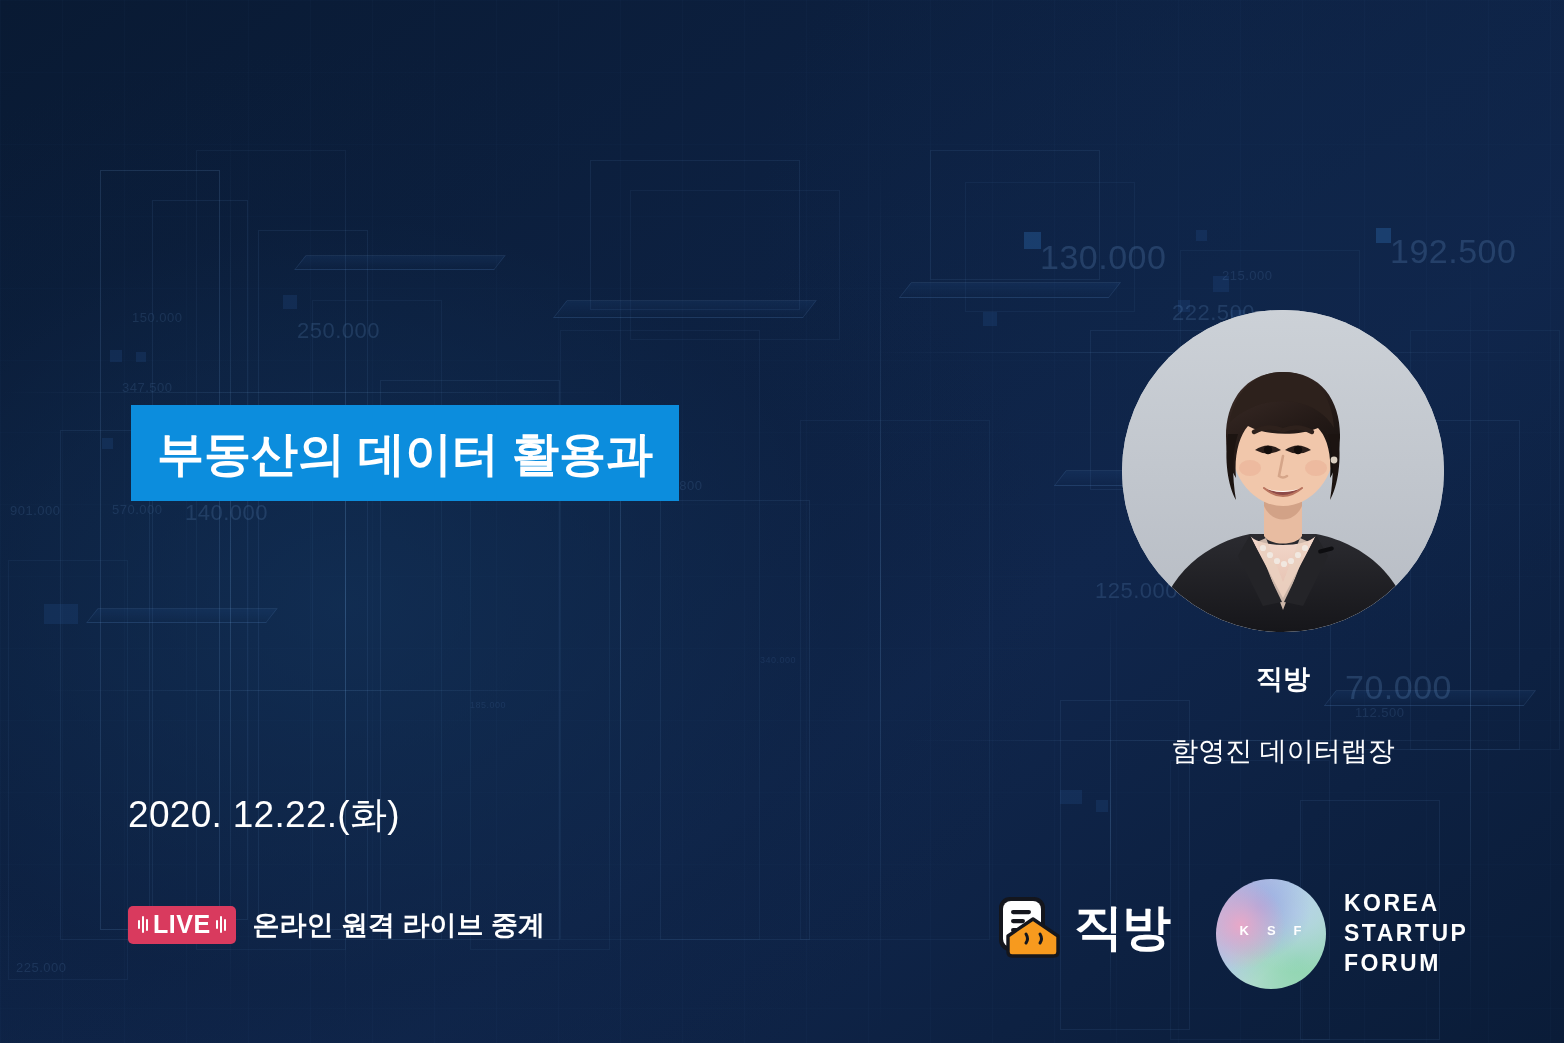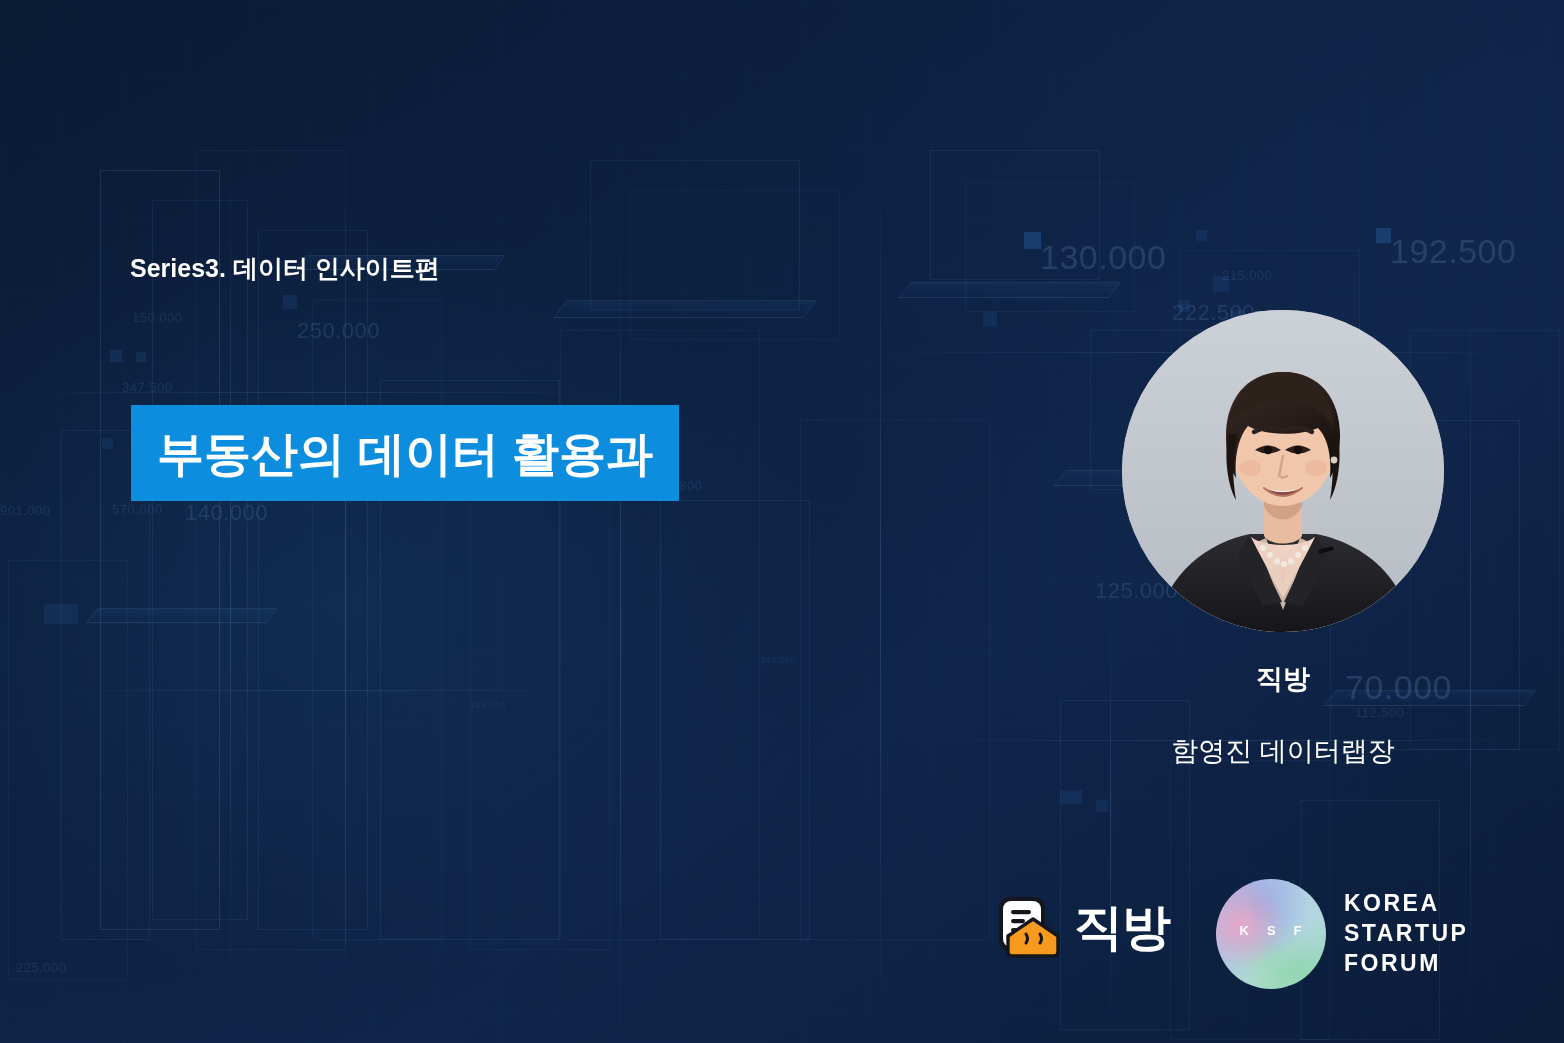--- a/index.html
+++ b/index.html
@@ -262,37 +262,33 @@
 
   <div class="bg-layer" id="bg-numbers">
       <div class="bgnum big" style="left: 1040px; top: 238px;">130.000</div>
       <div class="bgnum big" style="left: 1390px; top: 232px;">192.500</div>
       <div class="bgnum mid" style="left: 1172px; top: 300px;">222.500</div>
       <div class="bgnum sml" style="left: 1222px; top: 268px;">215.000</div>
       <div class="bgnum mid" style="left: 297px; top: 318px;">250.000</div>
       <div class="bgnum sml" style="left: 132px; top: 310px;">150.000</div>
       <div class="bgnum sml" style="left: 122px; top: 380px;">347.500</div>
       <div class="bgnum mid" style="left: 185px; top: 500px;">140.000</div>
-      <div class="bgnum sml" style="left: 0px; top: 503px;">901.000</div>
+      <div class="bgnum sml" style="left: 0px; top: 503px; padding-left: 10px;">901.000</div>
       <div class="bgnum sml" style="left: 112px; top: 502px;">570.000</div>
       <div class="bgnum tiny" style="left: 520px; top: 478px;">315.500</div>
       <div class="bgnum sml" style="left: 652px; top: 478px;">415.800</div>
       <div class="bgnum big" style="left: 1345px; top: 668px; text-align: center;">70.000</div>
       <div class="bgnum sml" style="left: 1355px; top: 705px;">112.500</div>
       <div class="bgnum mid" style="left: 1095px; top: 578px;">125.000</div>
       <div class="bgnum sml" style="left: 16px; top: 960px;">225.000</div>
       <div class="bgnum tiny" style="left: 470px; top: 700px;">185.000</div>
       <div class="bgnum tiny" style="left: 760px; top: 655px;">340.000</div>
     </div>
 
 
-  <div class="subtitle">
-    <span class="s-en">Series3.</span>
-    <span class="s-ko">데이터 인사이트편</span>
-  </div>
 
   <div class="hl" id="hl1">부동산의 데이터 활용과</div>
 
   <div class="portrait">
     <svg viewBox="0 0 322 322" preserveAspectRatio="xMidYMid slice">
       <defs>
         <linearGradient id="bgGrad" x1="0" y1="0" x2="0" y2="1">
           <stop offset="0%" stop-color="#ccd1d7"></stop>
           <stop offset="100%" stop-color="#b7bcc4"></stop>
         </linearGradient>
@@ -367,22 +363,39 @@
       <rect x="196" y="238" width="16" height="4" rx="2" fill="#0d0d10" transform="rotate(-14 204 240)"></rect>
     </svg>
   </div>
 
   <div class="speaker">
     <div class="sp-org">직방</div>
     <div class="sp-name">함영진 데이터랩장</div>
   </div>
 
   <div class="datetime">
-  </div>
-
+    <div class="dt-line">2020. 12.22.(화)</div>
+  </div>
+
+  <div class="liverow">
+    <div class="live-badge">
+      <span class="bars">
+          <i></i>
+          <i></i>
+          <i></i>
+        </span>
+      <span class="live-text">LIVE</span>
+      <span class="bars">
+          <i></i>
+          <i></i>
+          <i></i>
+        </span>
+    </div>
+    <div class="live-caption">온라인 원격 라이브 중계</div>
+  </div>
 
   <div class="logo-zigbang">
     <div class="zb-mark">
       <svg viewBox="0 0 66 66" width="66" height="66">
         <rect x="3" y="3" width="46" height="54" rx="11" fill="#14161d"></rect>
         <rect x="7" y="7" width="38" height="46" rx="8" fill="#ffffff"></rect>
         <rect x="15" y="16" width="20" height="4.2" rx="2.1" fill="#14161d"></rect>
         <rect x="15" y="25" width="14" height="4.2" rx="2.1" fill="#14161d"></rect>
         <rect x="15" y="34" width="17" height="4.2" rx="2.1" fill="#14161d"></rect>
         <path d="M37 25 L62 42 L62 58 Q62 62 58 62 L16 62 Q12 62 12 58 L12 42 Z" fill="#f79a1e" stroke="#14161d" stroke-width="3.4" stroke-linejoin="round"></path>

